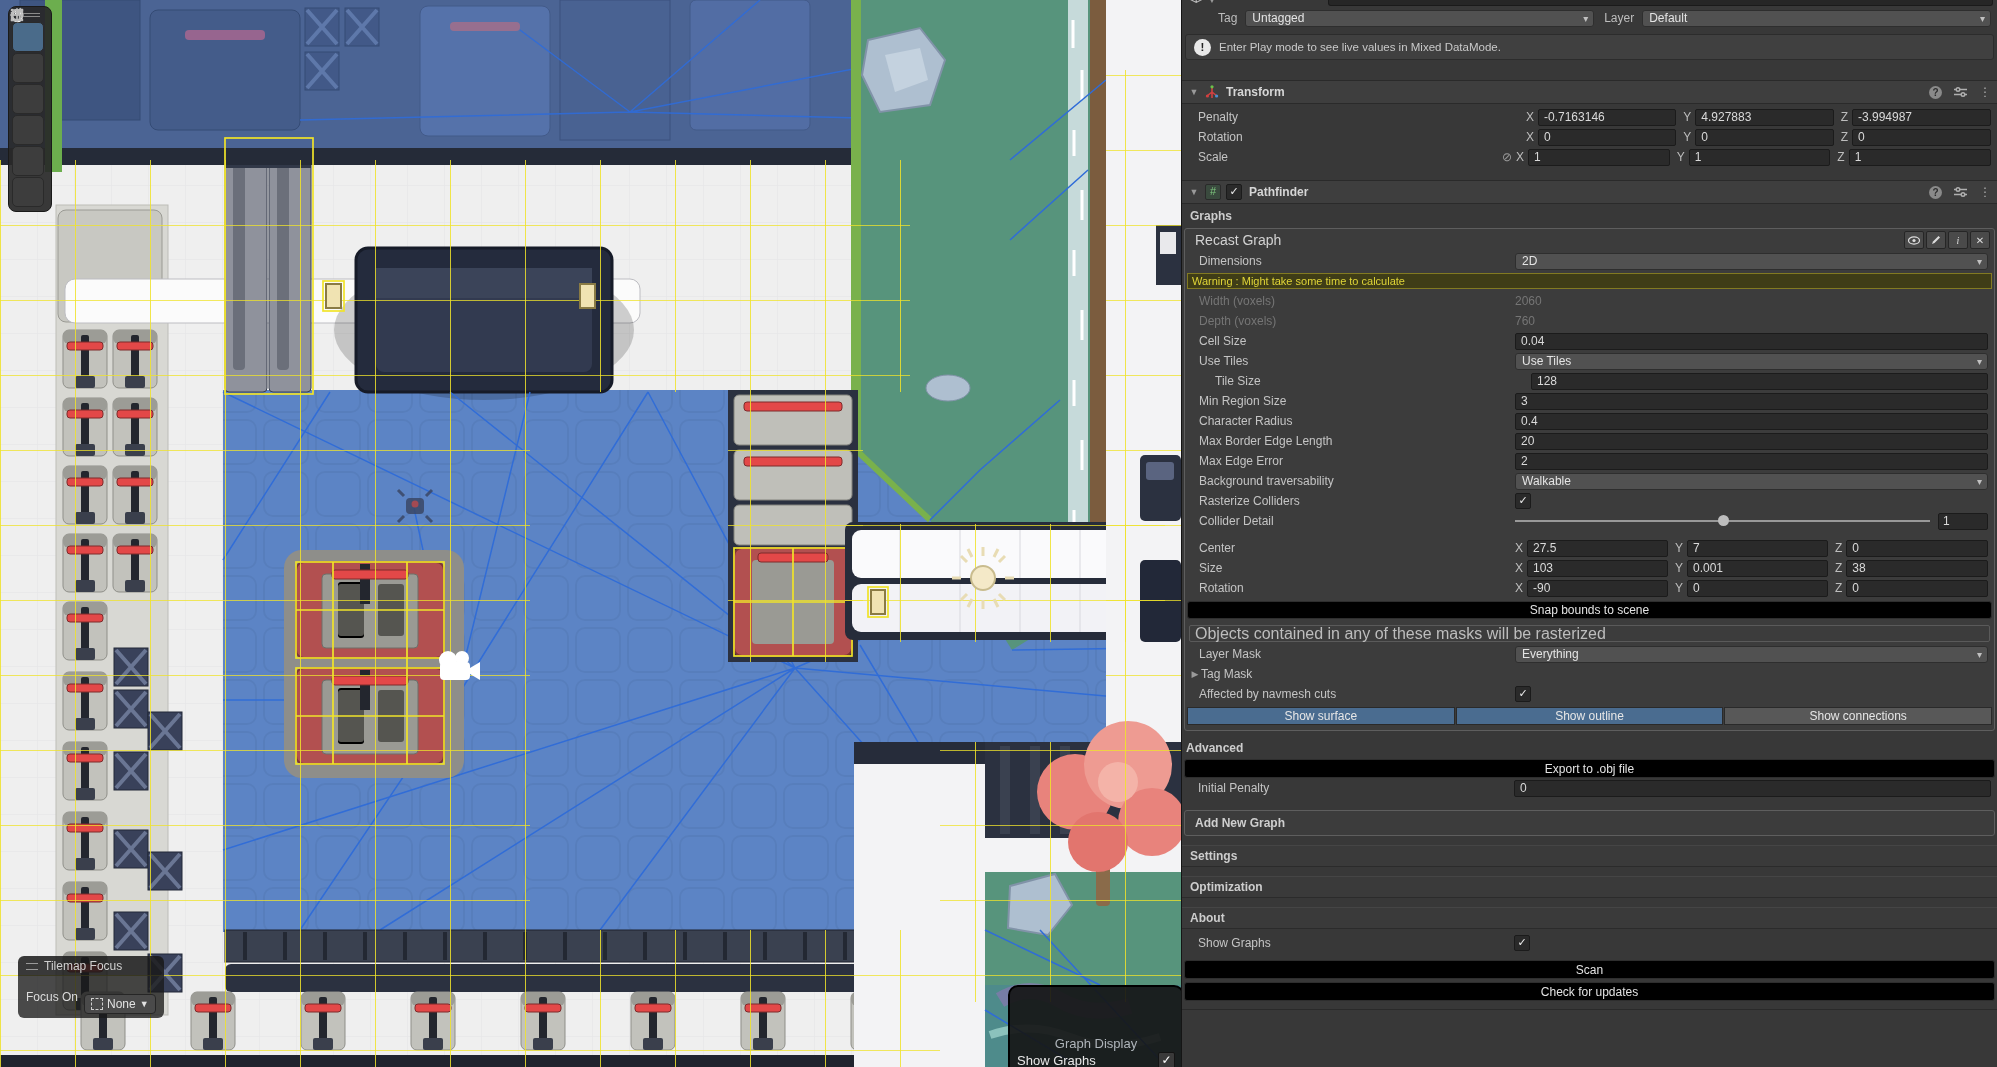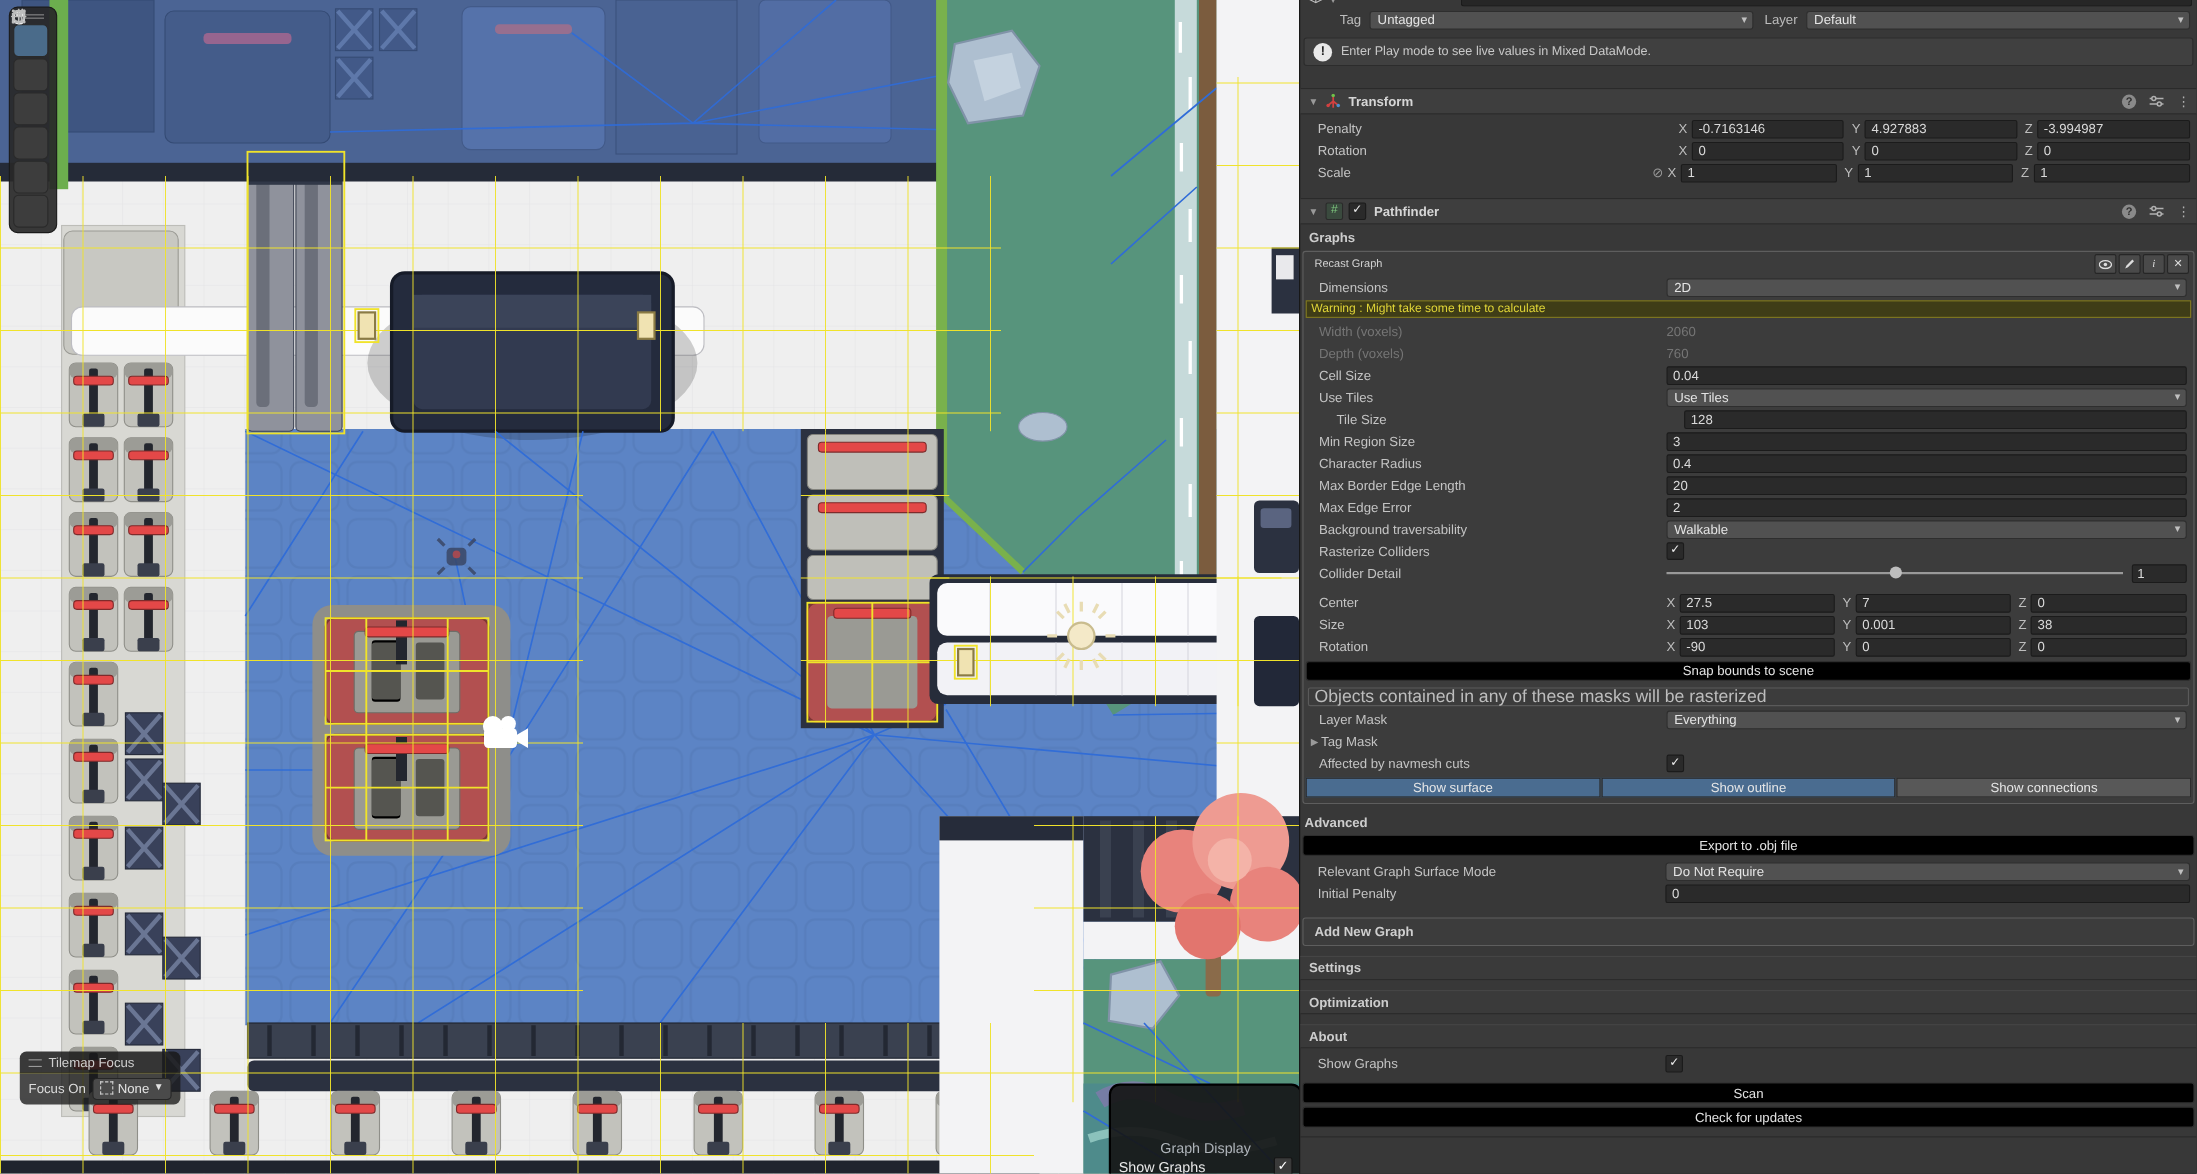--- a/index.html
+++ b/index.html
@@ -12,21 +12,21 @@
   .tools .grip{height:8px;display:flex;flex-direction:column;justify-content:center;gap:2px;margin:0 8px 3px 8px;}
   .tools .grip i{display:block;height:1px;background:#8a8a8a;}
   .tool-btn{width:30px;height:28px;margin:1px 0;border-radius:5px;background:#3d3d3d;border:1px solid #2a2a2a;display:flex;align-items:center;justify-content:center;color:#bdbdbd;}
   .tool-btn.sel{background:#4A6B8A;color:#fff;}
   .tool-btn svg{display:block;}
   
   .tm-focus{position:absolute;left:18px;top:956px;z-index:5;color:#dcdcdc;}
   .tm-focus .bar{background:rgba(25,25,25,.85);border-radius:6px 6px 0 0;padding:3px 10px 3px 8px;display:flex;align-items:center;gap:6px;font-size:12px;color:#cfcfcf;}
   .tm-focus .bar .grip2{width:12px;height:5px;border-top:1px solid #9a9a9a;border-bottom:1px solid #9a9a9a;}
   .tm-focus .row2{background:rgba(25,25,25,.78);border-radius:0 0 6px 6px;padding:4px 8px;display:flex;align-items:center;gap:6px;}
-  .tm-chip{background:#4a4a4a;border:1px solid #262626;border-radius:4px;padding:2px 6px;display:flex;align-items:flex-start;gap:4px;color:#e2e2e2;}
+  .tm-chip{background:#4a4a4a;border:1px solid #262626;border-radius:4px;padding:2px 6px;display:flex;align-items:center;gap:4px;color:#e2e2e2;margin-top:14px;}
   .tm-chip .sq{width:10px;height:10px;border:1px dashed #cfcfcf;}
   
   .gd{position:absolute;left:1008px;top:985px;width:158px;z-index:5;background:rgba(22,22,22,.92);border:2px solid #000;border-radius:10px;padding:5px 7px 7px 7px;color:#e8e8e8;}
   .gd .ttl{text-align:center;color:#aeb4ba;font-size:13px;margin-bottom:1px;margin-top:44px;}
   .gd .line{display:flex;align-items:center;justify-content:space-between;font-size:13px;margin-bottom:5px;}
   .gd .cb{width:15px;height:15px;background:#3a3a3a;border:1px solid #141414;border-radius:2px;color:#fff;font-size:12px;line-height:14px;text-align:center;}
   .gd .btn{background:#5a5a5a;border:1px solid #2b2b2b;border-radius:3px;text-align:center;padding:3px 0;font-size:13px;color:#e6e6e6;}
   
   #insp{position:absolute;left:1181px;top:0;width:816px;height:1067px;background:#383838;border-left:1px solid #151515;box-sizing:border-box;overflow:hidden;}
   .row{display:flex;align-items:center;height:20px;padding:0 6px 0 16px;}
@@ -47,21 +47,21 @@
   .hicons{margin-left:auto;display:flex;gap:12px;color:#b0b0b0;align-items:center;}
   .helpc{display:inline-block;width:13px;height:13px;border-radius:50%;background:#8a8a8a;color:#2e2e2e;font-size:10px;font-weight:bold;line-height:13px;text-align:center;}
   .kebab{letter-spacing:0;font-size:12px;color:#b0b0b0;}
   .secbar{height:20px;display:flex;align-items:center;padding:0 8px;background:#3A3A3A;border-top:1px solid #454545;border-bottom:1px solid #2B2B2B;font-weight:bold;color:#cdcdcd;margin-top:9px;}
   .ubtn{height:16px;background:#000000;border:1px solid #2E2E2E;border-radius:3px;margin:0 2px;display:flex;align-items:center;justify-content:center;color:#e3e3e3;}
   .notice{margin:4px 3px 0 3px;background:#404040;border:1px solid #2c2c2c;border-radius:3px;height:24px;display:flex;align-items:center;gap:8px;padding:0 8px;color:#c9c9c9;font-size:11.5px;}
   .bang{width:17px;height:17px;border-radius:50%;background:#e9e9e9;color:#222;font-weight:bold;text-align:center;line-height:17px;flex:none;}
   .rbox{margin:4px 2px 0 2px;border:1px solid #5E5E5E;border-radius:3px;background:#3C3C3C;padding-bottom:4px;}
   .rbox .row{padding-left:14px;}
   .rtitle{display:flex;align-items:center;height:22px;padding:0 4px 0 10px;}
-  .rtitle .t{font-size:10px;color:#d2d2d2;}
+  .rtitle .t{font-size:14px;color:#d2d2d2;}
   .ribs{margin-left:auto;display:flex;gap:2px;}
   .rib{width:18px;height:16px;background:#4a4a4a;border:1px solid #262626;border-radius:2px;color:#ddd;display:flex;align-items:center;justify-content:center;font-size:10px;}
   .warn{margin:2px 2px;background:#3F3D17;border:1px solid #827A22;height:14px;line-height:14px;padding:0 4px;color:#DFD437;font-size:11px;}
   .note{margin:6px 4px 2px 4px;border:1px solid #5a5a5a;border-radius:2px;height:15px;line-height:15px;padding:0 5px;color:#bdbdbd;font-size:16px;}
   .seg3{display:flex;gap:1px;margin:3px 2px 1px 2px;height:18px;}
   .seg{flex:1;display:flex;align-items:center;justify-content:center;border:1px solid #2a2a2a;color:#e6e6e6;}
   .seg.on{background:#4A6C90;}
   .seg.off{background:#585858;}
   .slider{flex:1;position:relative;height:14px;margin-right:8px;}
   .slider .trk{position:absolute;left:0;right:0;top:6px;height:2px;background:#999;}
@@ -704,26 +704,20 @@
         <span class="seg on">Show surface</span>
         <span class="seg on">Show outline</span>
         <span class="seg off">Show connections</span>
       </div>
     </div>
 
     <div class="row" style="margin-top:9px;height:16px;">
       <span style="font-weight:bold;color:#cdcdcd;margin-left:-12px;">Advanced</span>
     </div>
     <div class="ubtn" style="margin-top:3px;height:17px;">Export to .obj file</div>
-    <div class="row" style="margin-top:4px;">
-      <span class="lbl">Relevant Graph Surface Mode</span>
-      <div class="val">
-          <span class="dd">Do Not Require</span>
-        </div>
-    </div>
     <div class="row">
       <span class="lbl">Initial Penalty</span>
       <div class="val">
           <span class="fld">0</span>
         </div>
     </div>
 
     <div class="addbox">Add New Graph</div>
     <div class="secbar">Settings</div>
     <div class="secbar">Optimization</div>

